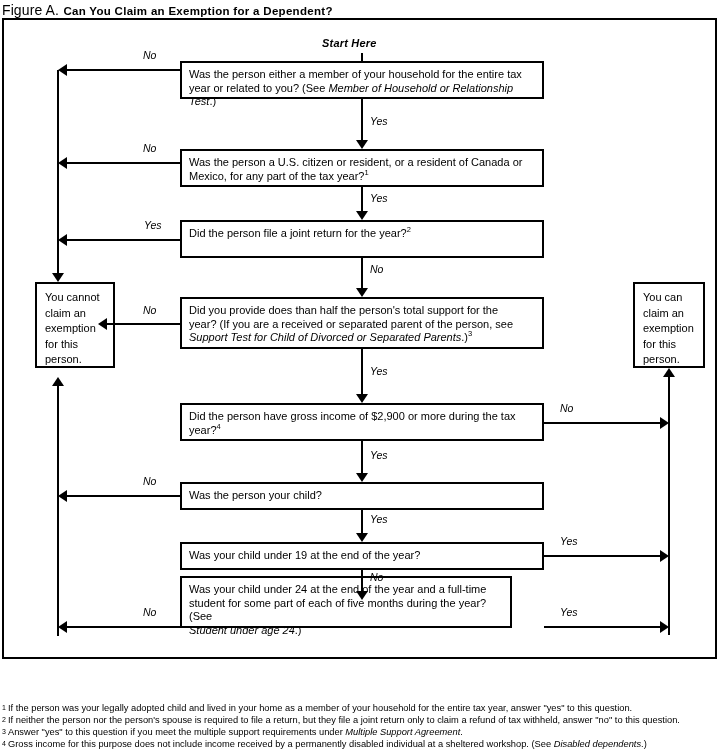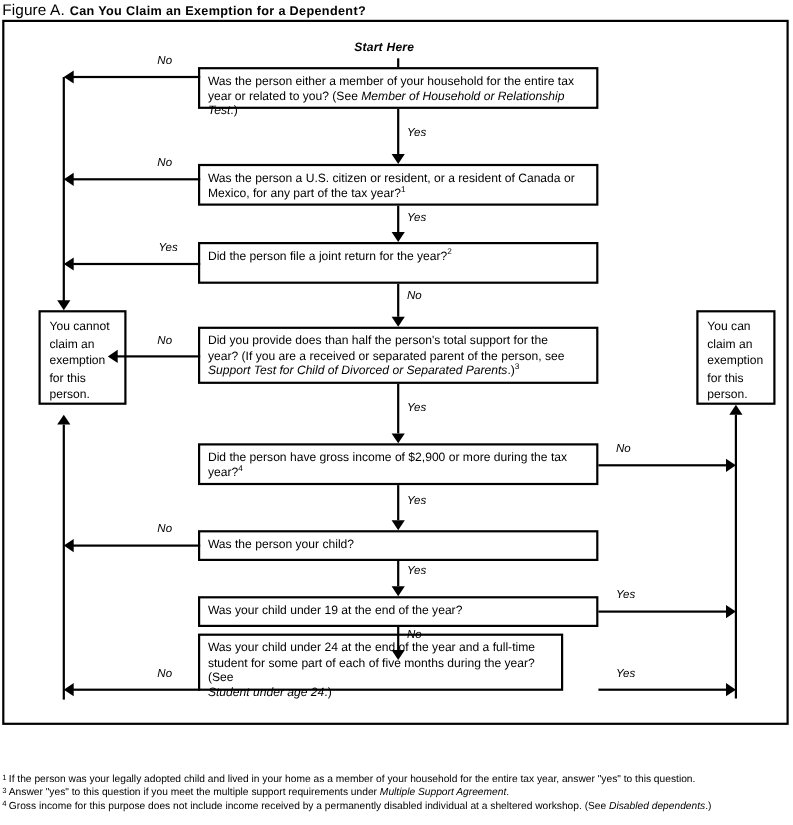--- a/index.html
+++ b/index.html
@@ -260,20 +260,24 @@
 
   </div>
 
   <div id="footnotes">
 
     <div class="fn">
       <span class="fnum">1</span>
       <span>If the person was your legally adopted child and lived in your home as a member of your household for the entire tax year, answer "yes" to this question.</span>
     </div>
 
+    <div class="fn">
+      <span class="fnum">2</span>
+      <span>If neither the person nor the person's spouse is required to file a return, but they file a joint return only to claim a refund of tax withheld, answer "no" to this question.</span>
+    </div>
 
     <div class="fn">
       <span class="fnum">3</span>
       <span>Answer "yes" to this question if you meet the multiple support requirements under </span><span class="it">Multiple Support Agreement</span><span>.</span>
     </div>
 
     <div class="fn">
       <span class="fnum">4</span>
       <span>Gross income for this purpose does not include income received by a permanently disabled individual at a sheltered workshop. (See </span><span class="it">Disabled dependents</span><span>.)</span>
     </div>

